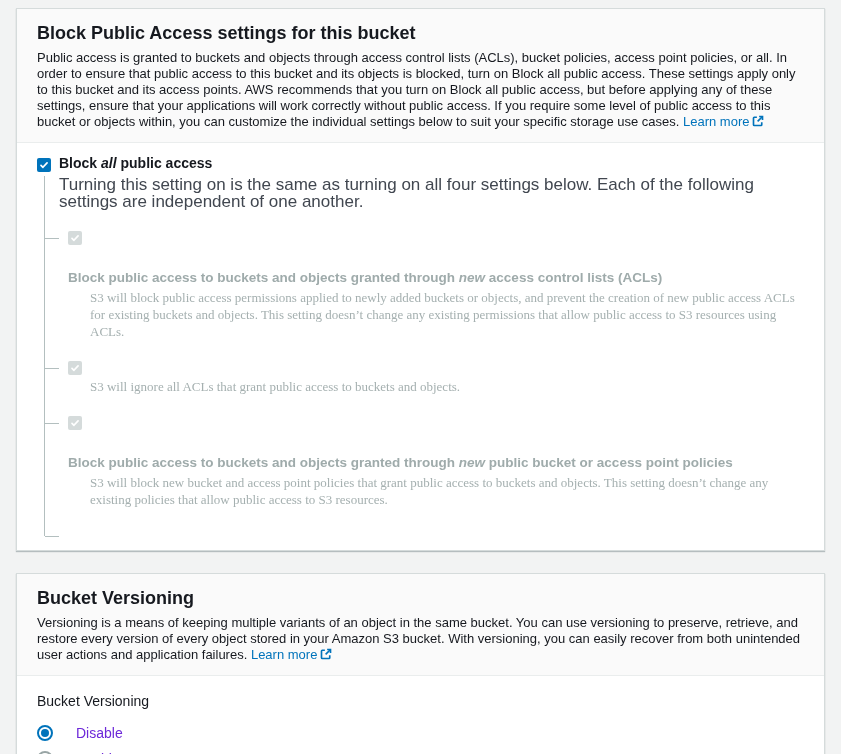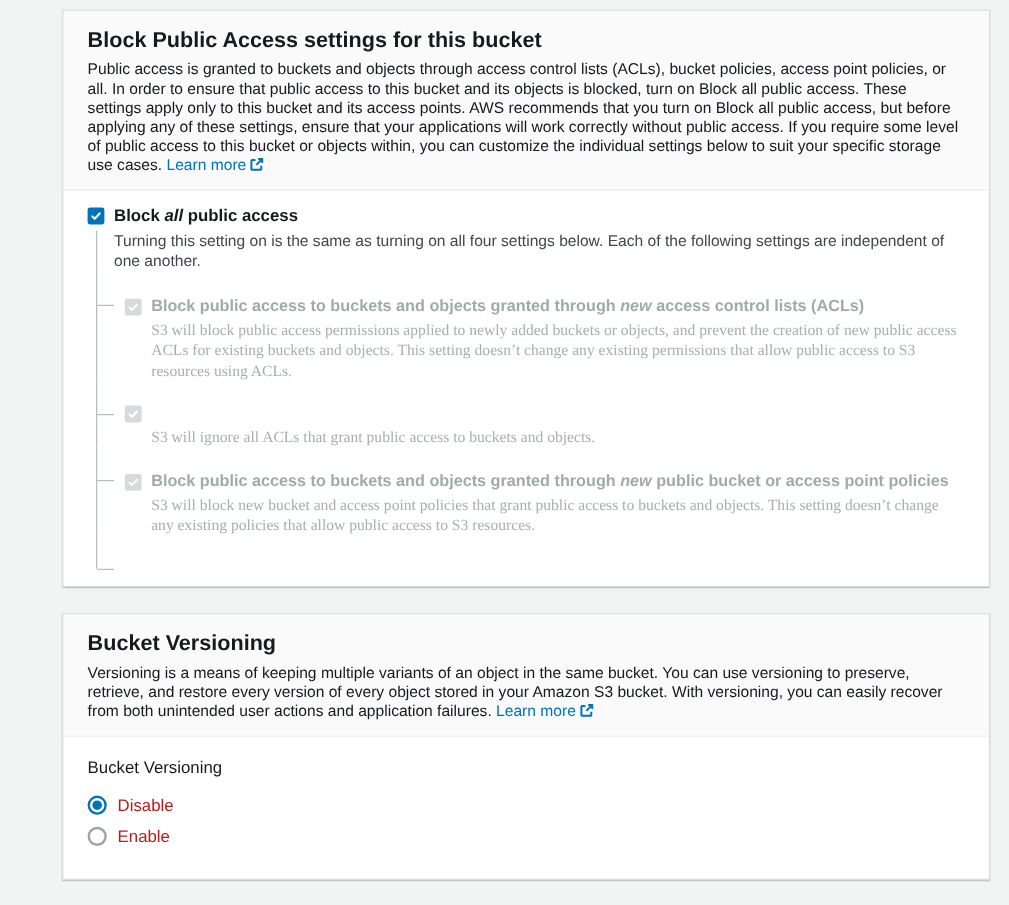--- a/index.html
+++ b/index.html
@@ -9,21 +9,20 @@
     background: #f2f3f3;
     font-family: "Liberation Sans", sans-serif;
     color: #16191f;
     padding: 8px 16px;
   }
   .card {
     background: #fff;
     border: 1px solid #d5dbdb;
     box-shadow: 0 1px 1px rgba(0,28,36,.25);
     border-radius: 0;
-    margin-left: 36px;
   }
   .card + .card { margin-top: 22px; }
   .card-header {
     background: #fafafa;
     padding: 13px 20px 12px 20px;
     border-bottom: 1px solid #eaeded;
   }
   .card-title {
     margin: 0 0 6px 0;
     font-size: 18px;
@@ -49,52 +48,52 @@
   .cb {
     flex: 0 0 auto;
     width: 14px; height: 14px;
     border-radius: 2px;
     margin-top: 1px;
     display: inline-flex; align-items: center; justify-content: center;
   }
   .cb.checked { background: #0073bb; }
   .cb.checked.disabled { background: #d5dbdb; }
 
-  .setting-row { display: flex; gap: 8px; align-items: center; }
+  .setting-row { display: flex; gap: 8px; align-items: flex-end; }
   .master-label { font-size: 14px; line-height: 17px; font-weight: bold; color: #16191f; cursor: default; }
   .master-desc {
     margin-left: 7px;
     border-left: 1px solid #b3bfbf;
     padding-left: 14px;
     margin-top: 4px;
-    font-size: 13px; line-height: 17px;
+    font-size: 17px; line-height: 17px;
     color: #414750;
   }
 
   
   .sub-tree { position: relative; }
   .sub-item { position: relative; padding: 20px 0 0 31px; }
   .sub-item::before {   
     content: ""; position: absolute;
     left: 7px; top: 0; bottom: 0;
     border-left: 1px solid #b3bfbf;
   }
   .sub-item:last-child::before { bottom: auto; height: 28px; }
   .sub-item::after {    
     content: ""; position: absolute;
     left: 8px; top: 28px; width: 14px;
     border-top: 1px solid #b3bfbf;
   }
-  .sub-row { display: flex; gap: 8px; align-items: flex-end; }
+  .sub-row { display: flex; gap: 24px; align-items: flex-start; flex-direction: column; }
   .sub-title { font-size: 13.5px; line-height: 17px; font-weight: bold; color: #9fabab; }
   .sub-desc { margin: 3px 0 0 22px; font-size: 13px; line-height: 17px; color: #a5b0b0; font-family: Liberation Serif, serif; }
 
   
   .form-label { font-size: 14px; line-height: 18px; color: #16191f; margin: 4px 0 10px 0; }
-  .radio-row { display: flex; align-items: center; gap: 9px; padding: 4px 0; font-size: 14px; color: #b91c1c; }
+  .radio-row { display: flex; align-items: center; gap: 23px; padding: 4px 0; font-size: 14px; color: #6d28d9; }
   .radio {
     flex: 0 0 auto;
     width: 16px; height: 16px; border-radius: 50%;
     background: #fff;
     border: 2px solid #99a5a5;
     position: relative;
   }
   .radio.selected { border-color: #0073bb; }
   .radio.selected::after {
     content: ""; position: absolute;

